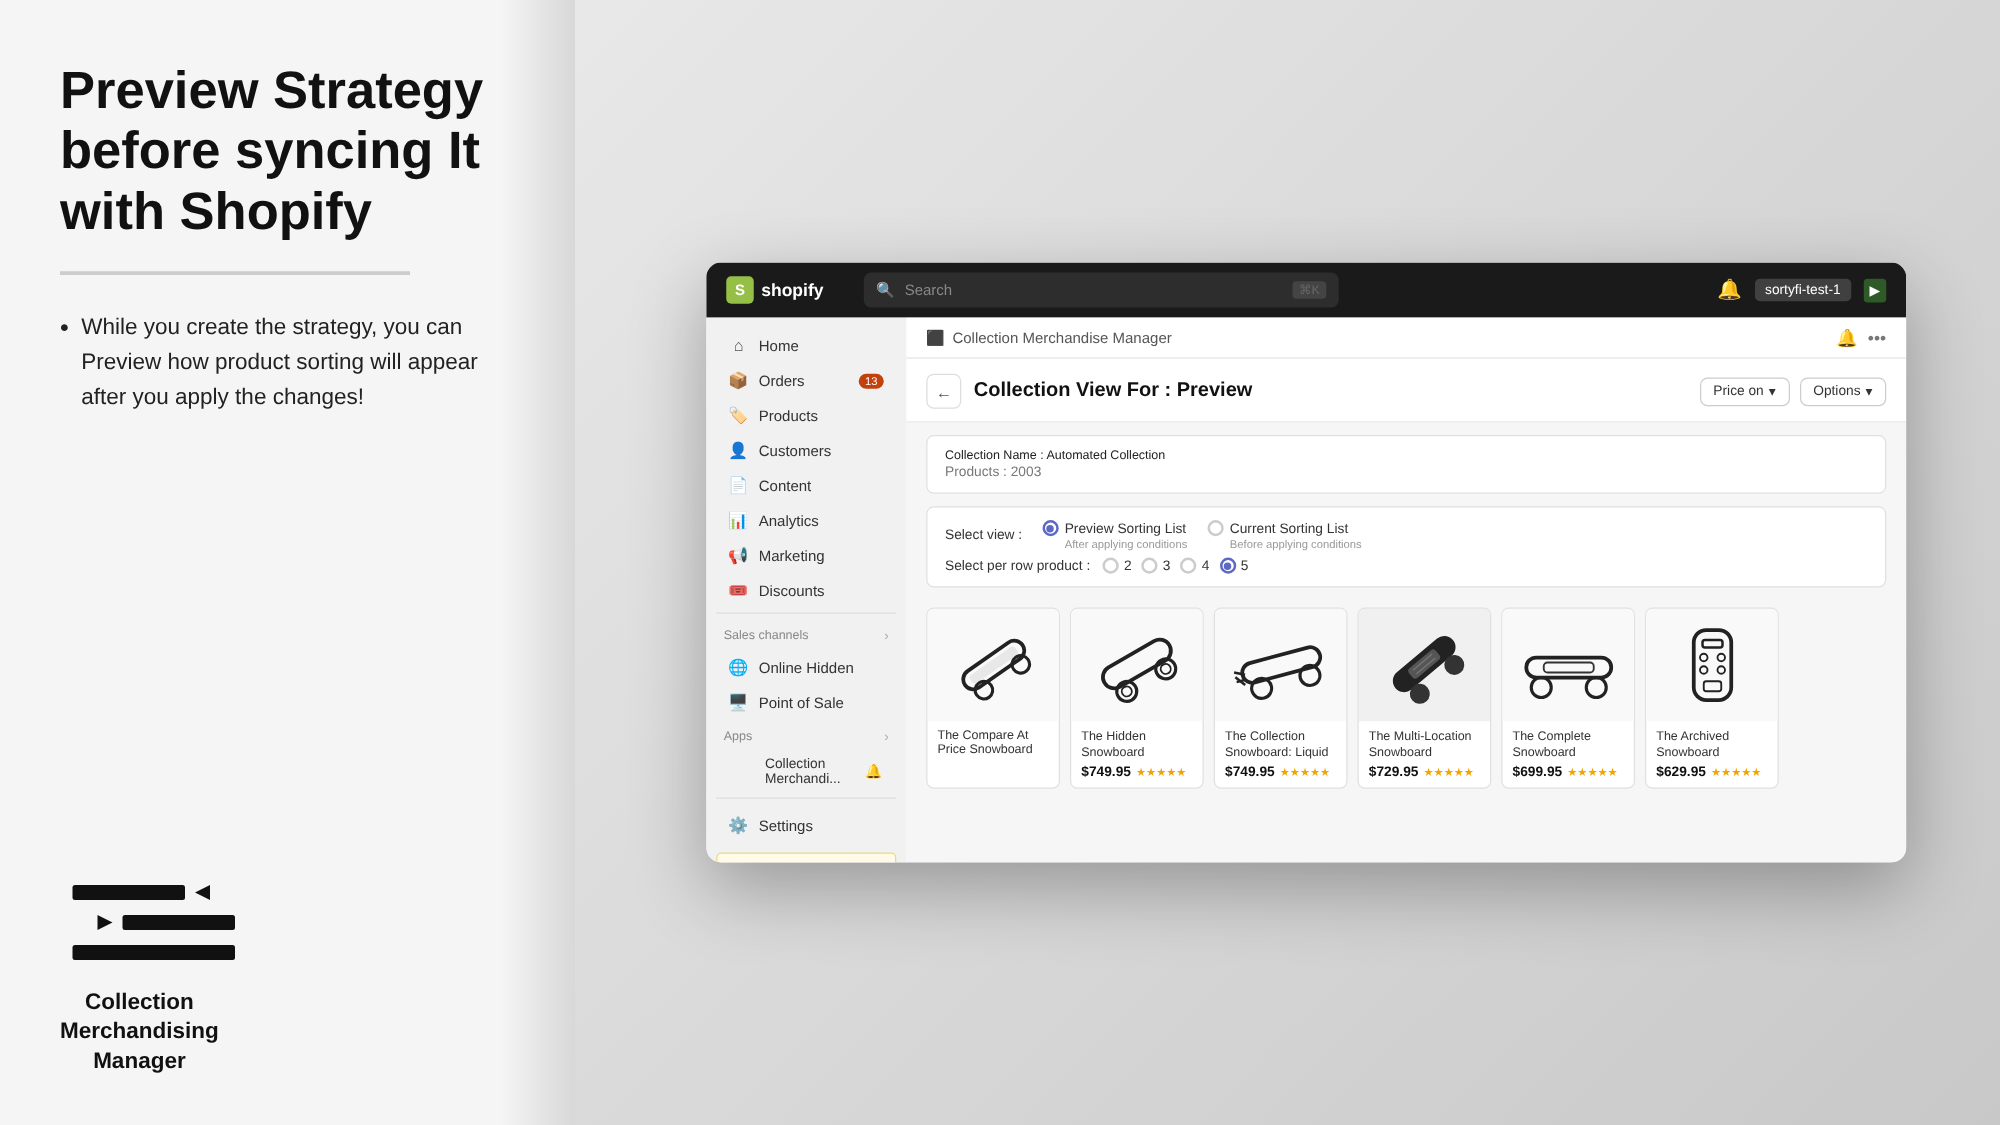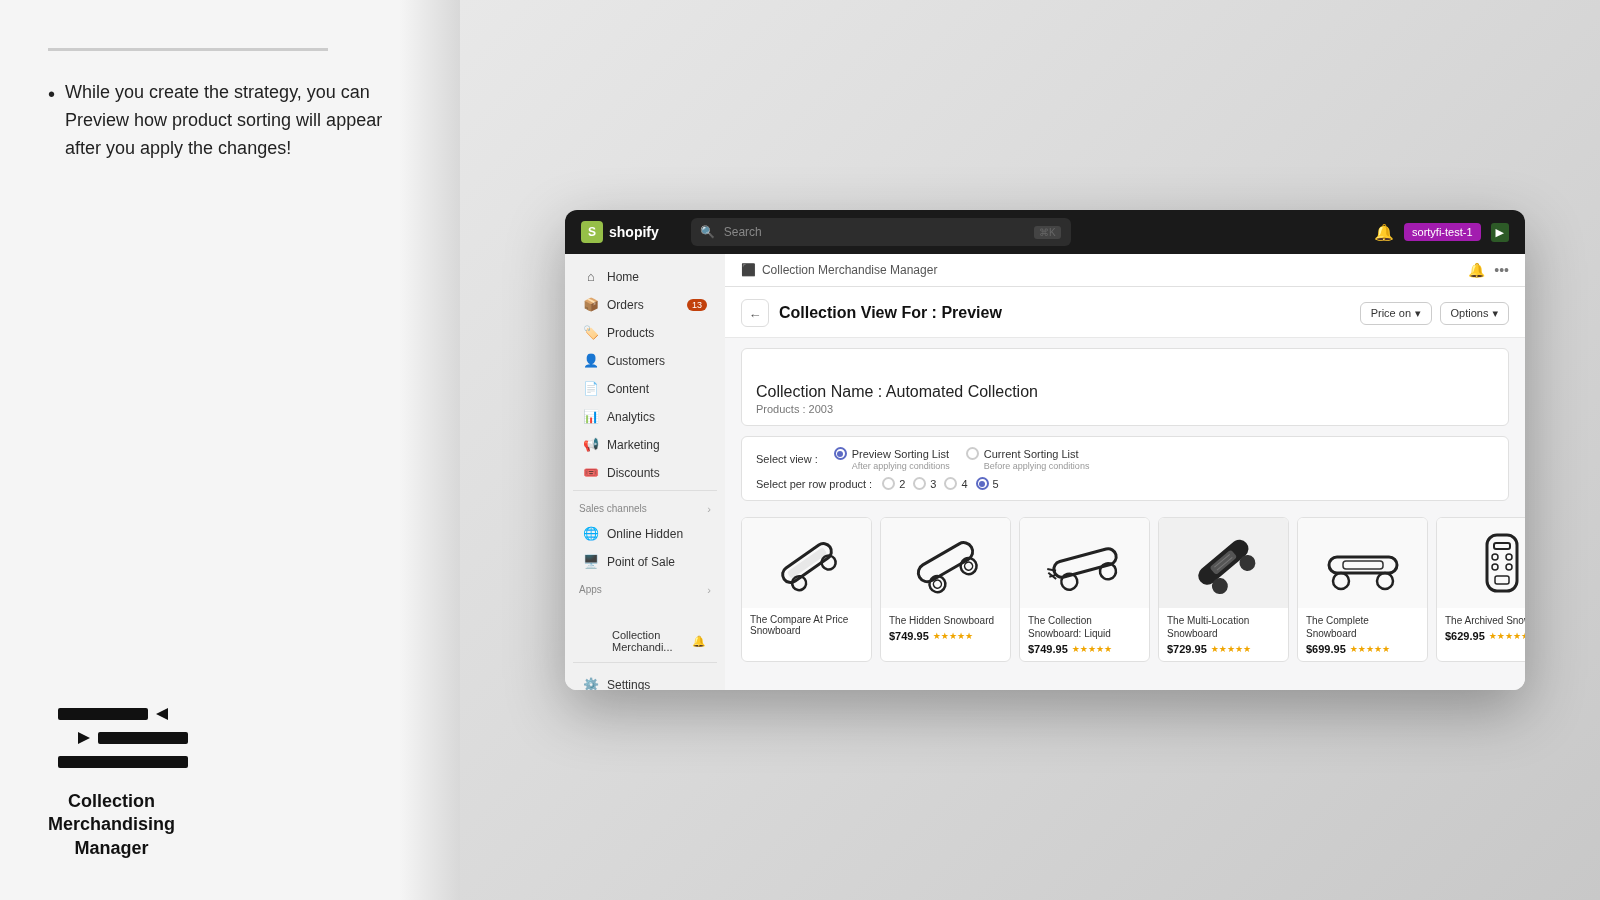--- a/index.html
+++ b/index.html
@@ -174,21 +174,21 @@
       margin-left: auto;
       display: flex;
       align-items: center;
       gap: 10px;
     }
     .topbar-bell {
       color: #aaa;
       font-size: 16px;
     }
     .topbar-user {
-      background: #a21caf;
+      background: #404040;
       color: #fff;
       font-size: 11px;
       padding: 3px 8px;
       border-radius: 4px;
     }
 
     
     .main-content {
       display: flex;
       flex: 1;
@@ -240,21 +240,20 @@
       background: #ddd;
       margin: 4px 8px;
     }
     .sidebar-app-item {
       display: flex;
       align-items: center;
       gap: 20px;
       padding: 5px 27px;
       color: #333;
       font-size: 11px;
-      margin-top: 24px;
     }
     .sidebar-app-icon {
       width: 14px;
       height: 14px;
       background: #ddd;
       border-radius: 2px;
     }
     .sidebar-settings {
       margin-top: 8px;
     }
@@ -356,24 +355,23 @@
     
     .info-card {
       margin: 10px 16px;
       background: #fff;
       border: 1px solid #e0e0e0;
       border-radius: 6px;
       padding: 10px 14px;
       flex-shrink: 0;
     }
     .info-card-title {
-      font-size: 16px;
+      font-size: 10px;
       color: #222;
       font-weight: 500;
-      margin-top: 24px;
     }
     .info-card-subtitle {
       font-size: 11px;
       color: #777;
       margin-top: 2px;
     }
 
     
     .view-select-section {
       margin: 0 16px 8px 16px;
@@ -462,21 +460,21 @@
       overflow-x: auto;
       overflow-y: hidden;
       padding: 8px 16px;
     }
     .products-row {
       display: flex;
       gap: 8px;
       min-width: max-content;
     }
     .product-card {
-      width: 131px;
+      width: 107px;
       background: #fff;
       border: 1px solid #e0e0e0;
       border-radius: 6px;
       overflow: hidden;
       flex-shrink: 0;
     }
     .product-image {
       width: 100%;
       height: 90px;
       background: #f9f9f9;
@@ -517,20 +515,21 @@
     .first-product-name {
       font-size: 10px;
       color: #333;
     }
   </style>
 </head>
 <body>
 
 <div class="left-panel">
   <div class="left-content">
+    <h1 class="main-title">Preview Strategy before syncing It with Shopify</h1>
     <div class="divider"></div>
     <ul class="bullet-list">
       <li>
         <span>While you create the strategy, you can Preview how product sorting will appear after you apply the changes!</span>
       </li>
     </ul>
   </div>
   <div class="left-bottom">
     <div class="app-icon-container">
 

